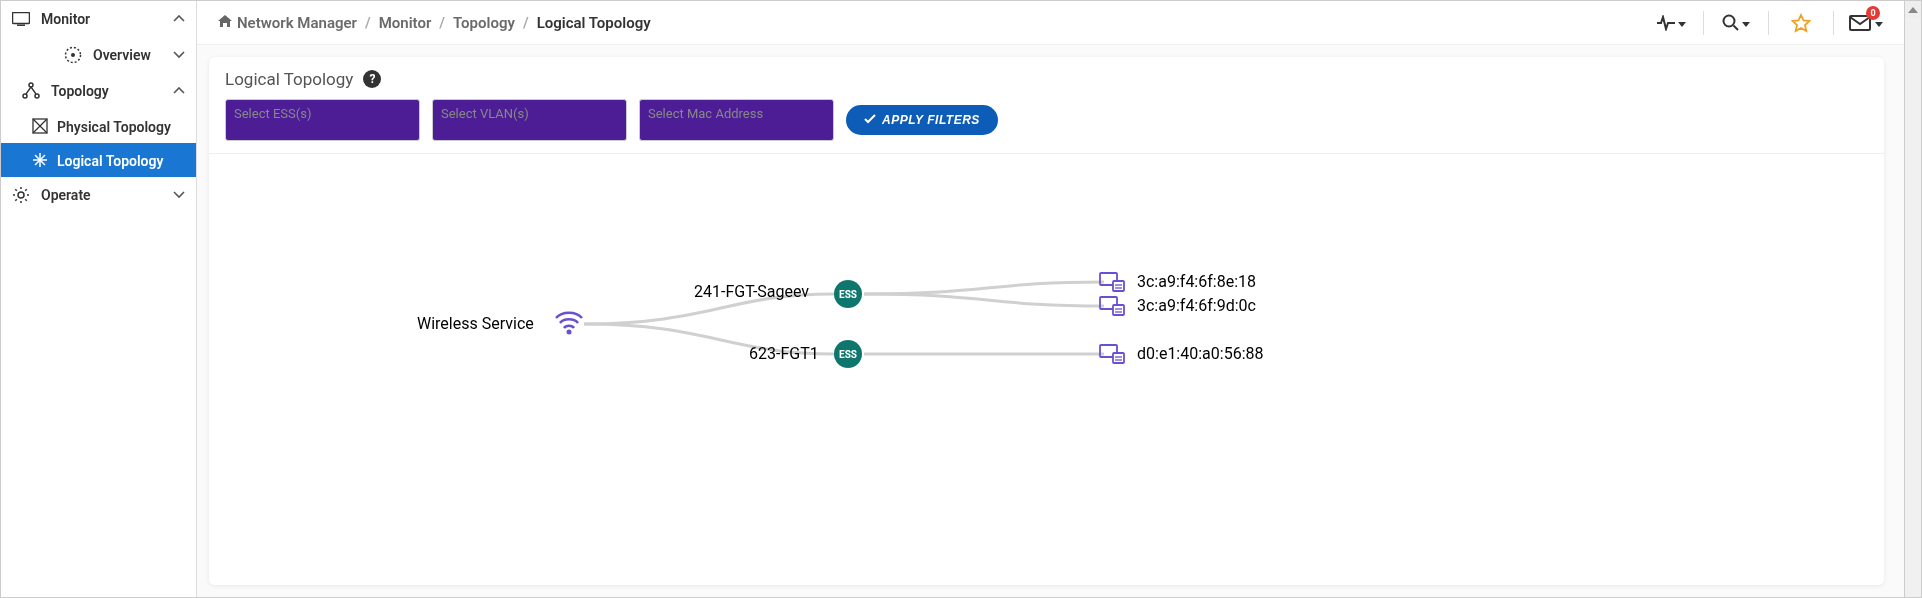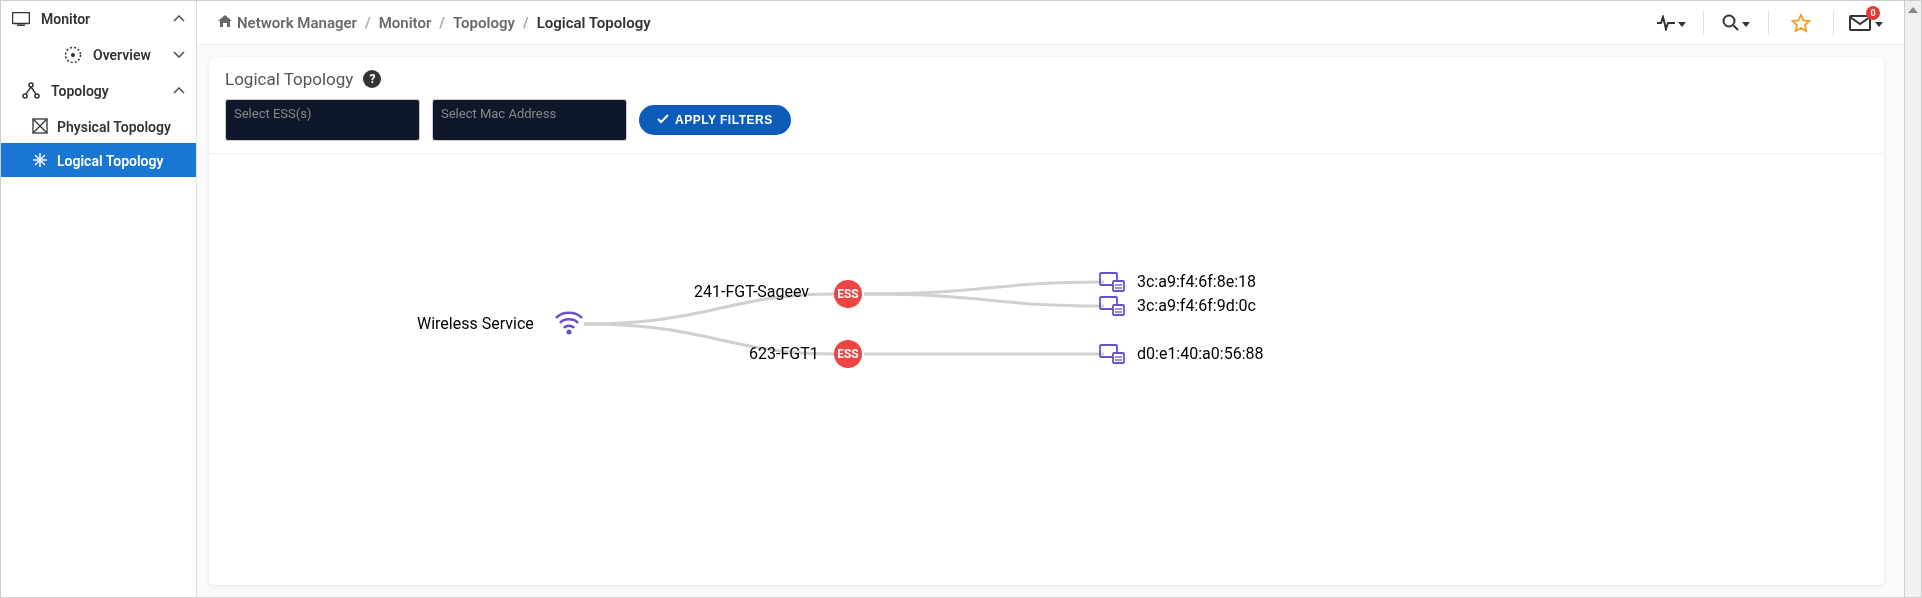--- a/index.html
+++ b/index.html
@@ -178,36 +178,37 @@
     .filter-input {
       width: 195px;
       height: 42px;
       border: 1px solid #ccc;
       border-radius: 3px;
       padding: 4px 8px;
       font-size: 13px;
       color: #888;
       display: flex;
       align-items: flex-start;
-      background: #0f172a;
+      background: #4c1d95;
     }
     .filter-input span { color: #888; font-size: 13px; padding-top: 2px; }
     .apply-btn {
       background: #0d5db8;
       color: #fff;
       border: none;
       border-radius: 18px;
       padding: 8px 18px;
       font-size: 12px;
       font-weight: 700;
       letter-spacing: 0.5px;
       cursor: pointer;
       display: flex;
       align-items: center;
       gap: 6px;
+      font-style: italic;
     }
     .apply-btn .check {
       display: inline-block;
     }
     
     .canvas {
       flex: 1;
       border-top: 1px solid #eee;
       position: relative;
       background: #fff;
@@ -227,23 +228,23 @@
     .node-icon {
       position: absolute;
       display: flex;
       align-items: center;
       justify-content: center;
     }
     .ess-badge {
       width: 28px;
       height: 28px;
       border-radius: 50%;
-      background: #ef4444;
+      background: #0f766e;
       color: #fff;
-      font-size: 12px;
+      font-size: 10px;
       font-weight: 700;
       display: flex;
       align-items: center;
       justify-content: center;
     }
     .device-icon svg { display: block; }
     
     .right-scroll {
       width: 17px;
       background: #f0f0f0;
@@ -330,20 +331,43 @@
             <line x1="8" y1="1" x2="8" y2="15"></line>
             <line x1="1" y1="8" x2="15" y2="8"></line>
             <line x1="3" y1="3" x2="13" y2="13"></line>
             <line x1="13" y1="3" x2="3" y2="13"></line>
           </g>
         </svg>
     </span>
     <span>Logical Topology</span>
   </div>
 
+  <div class="nav-item">
+    <span class="nav-icon">
+      <svg width="18" height="18" viewBox="0 0 18 18">
+          <circle cx="9" cy="9" r="3" fill="none" stroke="#333" stroke-width="1.5"></circle>
+          <g stroke="#333" stroke-width="1.5">
+            <line x1="9" y1="1" x2="9" y2="3"></line>
+            <line x1="9" y1="15" x2="9" y2="17"></line>
+            <line x1="1" y1="9" x2="3" y2="9"></line>
+            <line x1="15" y1="9" x2="17" y2="9"></line>
+            <line x1="3.3" y1="3.3" x2="4.8" y2="4.8"></line>
+            <line x1="13.2" y1="13.2" x2="14.7" y2="14.7"></line>
+            <line x1="14.7" y1="3.3" x2="13.2" y2="4.8"></line>
+            <line x1="4.8" y1="13.2" x2="3.3" y2="14.7"></line>
+          </g>
+        </svg>
+    </span>
+    <span class="nav-label">Operate</span>
+    <span class="chev">
+      <svg width="12" height="8" viewBox="0 0 12 8">
+          <path d="M1 1 L6 6 L11 1" stroke="#555" stroke-width="1.6" fill="none"></path>
+        </svg>
+    </span>
+  </div>
 
 </div>
 
 <div class="main">
   <div class="header">
     <div class="breadcrumb">
       <span class="home-icon">
         <svg width="16" height="14" viewBox="0 0 16 14">
             <path d="M8 1 L15 7 L13 7 L13 13 L10 13 L10 9 L6 9 L6 13 L3 13 L3 7 L1 7 Z" fill="#666"></path>
           </svg>
@@ -398,20 +422,23 @@
   <div class="panel">
     <div class="panel-header">
       <span class="panel-title">Logical Topology</span>
       <span class="help-icon">?</span>
     </div>
     <div class="filter-row">
       <div class="filter-input">
         <span>Select ESS(s)</span>
       </div>
       <div class="filter-input">
+        <span>Select VLAN(s)</span>
+      </div>
+      <div class="filter-input">
         <span>Select Mac Address</span>
       </div>
       <button class="apply-btn">
         <span class="check">
           <svg width="12" height="10" viewBox="0 0 12 10">
               <path d="M1 5 L4 8 L11 1" stroke="#fff" stroke-width="2" fill="none"></path>
             </svg>
         </span>
         <span>APPLY FILTERS</span>
       </button>

